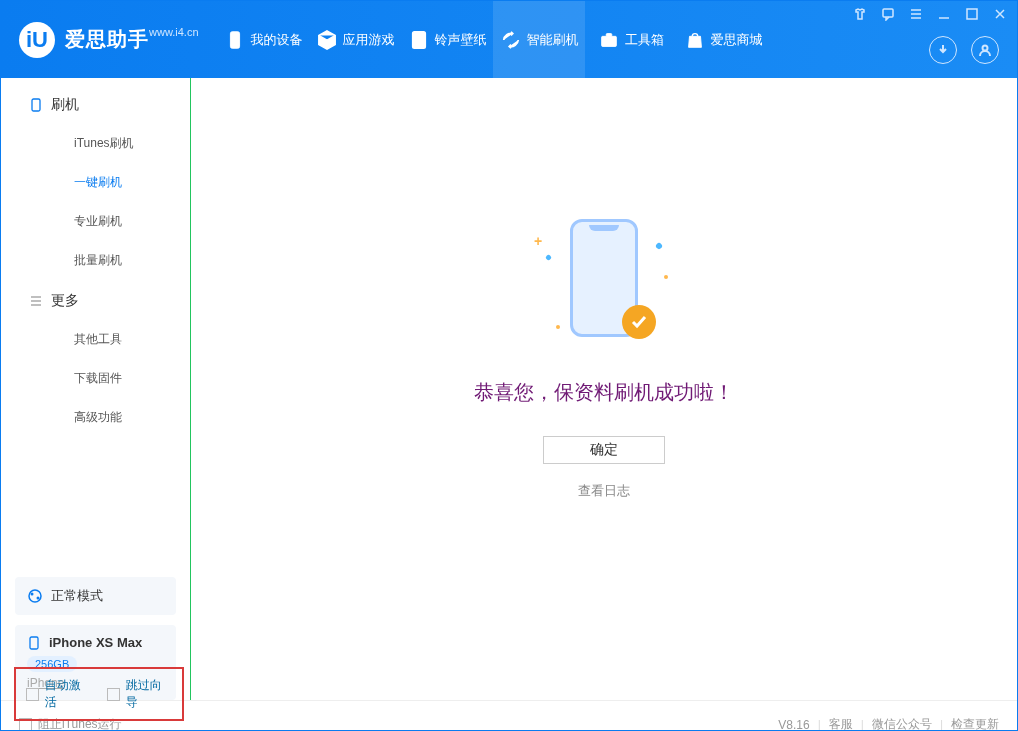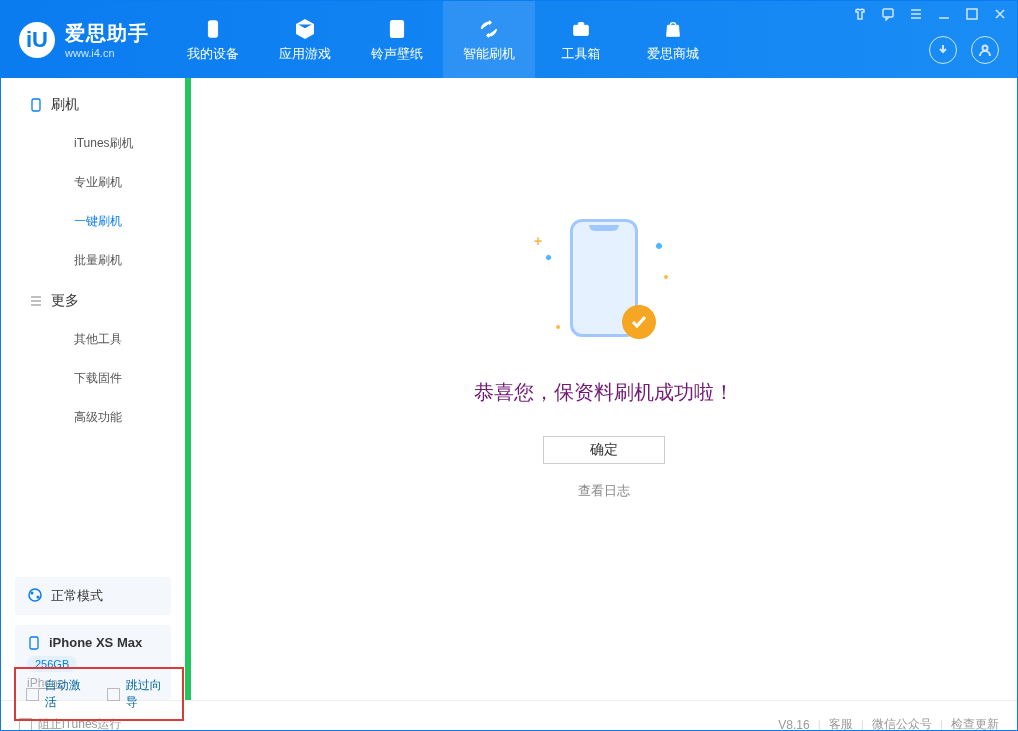--- a/index.html
+++ b/index.html
@@ -10,47 +10,47 @@
   height: 77px;
   background: linear-gradient(to right, #0a7cf0, #1a8cf5);
   display: flex;
   align-items: center;
   color: #fff;
   position: relative;
 }
 
 .logo-block { display: flex; align-items: center; padding: 0 18px; gap: 10px; }
 .logo-circle { width: 36px; height: 36px; border-radius: 50%; background: #fff; display: flex; align-items: center; justify-content: center; color: #0a7cf0; font-weight: bold; font-size: 22px; }
-.logo-text { display: flex; flex-direction: column; }
+.logo-text { display: flex; flex-direction: row; }
 .logo-title { font-size: 20px; font-weight: bold; letter-spacing: 1px; }
 .logo-sub { font-size: 11px; color: #cfe6ff; }
 
 .nav { display: flex; height: 100%; }
-.nav-item { width: 92px; display: flex; flex-direction: column; align-items: center; justify-content: center; gap: 4px; font-size: 13px; cursor: pointer; position: relative; }
+.nav-item { width: 92px; display: flex; flex-direction: row; align-items: center; justify-content: center; gap: 4px; font-size: 13px; cursor: pointer; position: relative; }
 .nav-item.active { background: rgba(255,255,255,0.12); }
 .nav-icon { width: 24px; height: 24px; display: flex; align-items: center; justify-content: center; }
 .nav-icon svg { width: 22px; height: 22px; fill: #fff; stroke: #fff; }
 
 .win-controls { position: absolute; top: 6px; right: 10px; display: flex; gap: 14px; align-items: center; }
 .win-controls span { width: 14px; height: 14px; display: flex; align-items: center; justify-content: center; cursor: pointer; }
 .win-controls svg { width: 14px; height: 14px; stroke: #cfe6ff; fill: none; stroke-width: 1.5; }
 
 .header-right { position: absolute; right: 18px; bottom: 14px; display: flex; gap: 14px; }
 .header-right .circ { width: 28px; height: 28px; border: 1.5px solid #cfe6ff; border-radius: 50%; display: flex; align-items: center; justify-content: center; cursor: pointer; }
 .header-right svg { width: 14px; height: 14px; stroke: #cfe6ff; fill: none; stroke-width: 2; }
 
 .body { display: flex; height: calc(100% - 77px - 30px); }
 
-.sidebar { width: 190px; border-right: 6px solid #22c55e; display: flex; flex-direction: column; padding-top: 18px; }
+.sidebar { width: 190px; border-right: 1px solid #22c55e; display: flex; flex-direction: column; padding-top: 18px; }
 .sb-group { padding-left: 28px; font-size: 14px; color: #333; margin-bottom: 10px; display: flex; align-items: center; gap: 8px; }
 .sb-group svg { width: 14px; height: 14px; }
 .sb-item { padding: 11px 0 11px 58px; font-size: 12px; color: #555; cursor: pointer; margin-left: 15px; }
 .sb-item.active { color: #0a7cf0; }
 .sb-spacer { flex: 1; }
-.sb-status { margin: 0 14px 10px; background: #f4f7fb; border-radius: 4px; padding: 10px 12px; font-size: 13px; color: #333; display: flex; gap: 8px; }
+.sb-status { margin: 0 14px 10px; background: #f4f7fb; border-radius: 4px; padding: 10px 12px; font-size: 13px; color: #333; display: flex; align-items: center; gap: 8px; }
 .sb-device { margin: 0 14px; background: #f4f7fb; border-radius: 4px; padding: 10px 12px; }
 .sb-device .dname { font-size: 13px; font-weight: bold; color: #333; display: flex; align-items: center; gap: 8px; }
 .sb-device .badge { display: inline-block; background: #e3f0ff; color: #0a7cf0; font-size: 11px; padding: 2px 8px; border-radius: 10px; margin-top: 6px; }
 .sb-device .dtype { font-size: 12px; color: #aaa; margin-top: 4px; text-decoration: underline; }
 
 .main { flex: 1; display: flex; flex-direction: column; align-items: center; justify-content: center; padding-bottom: 60px; position: relative; }
 .phone-illus { position: relative; width: 160px; height: 140px; margin-bottom: 20px; }
 .phone-shape { position: absolute; left: 50%; top: 0; transform: translateX(-50%); width: 68px; height: 118px; border: 3px solid #a0c8ff; border-radius: 12px; background: #e6f1ff; }
 .phone-notch { position: absolute; left: 50%; top: 3px; transform: translateX(-50%); width: 30px; height: 6px; background: #a0c8ff; border-radius: 0 0 6px 6px; }
 .check-badge { position: absolute; right: 28px; bottom: 20px; width: 34px; height: 34px; background: #f5a623; border-radius: 50%; display: flex; align-items: center; justify-content: center; }
@@ -194,22 +194,22 @@
 
 <div class="body">
   <div class="sidebar">
     <div class="sb-group">
       <svg viewBox="0 0 14 14" fill="none" stroke="#0a7cf0" stroke-width="1.3">
           <rect x="3" y="1" width="8" height="12" rx="1.5"></rect>
         </svg>
       <span>刷机</span>
     </div>
     <div class="sb-item">iTunes刷机</div>
+    <div class="sb-item active">一键刷机</div>
     <div class="sb-item">专业刷机</div>
-    <div class="sb-item active">一键刷机</div>
     <div class="sb-item">批量刷机</div>
 
     <div class="sb-group" style="margin-top:12px">
       <svg viewBox="0 0 14 14" stroke="#aaa" stroke-width="1.3">
           <path d="M2 3 L12 3 M2 7 L12 7 M2 11 L12 11"></path>
         </svg>
       <span>更多</span>
     </div>
     <div class="sb-item">其他工具</div>
     <div class="sb-item">下载固件</div>

